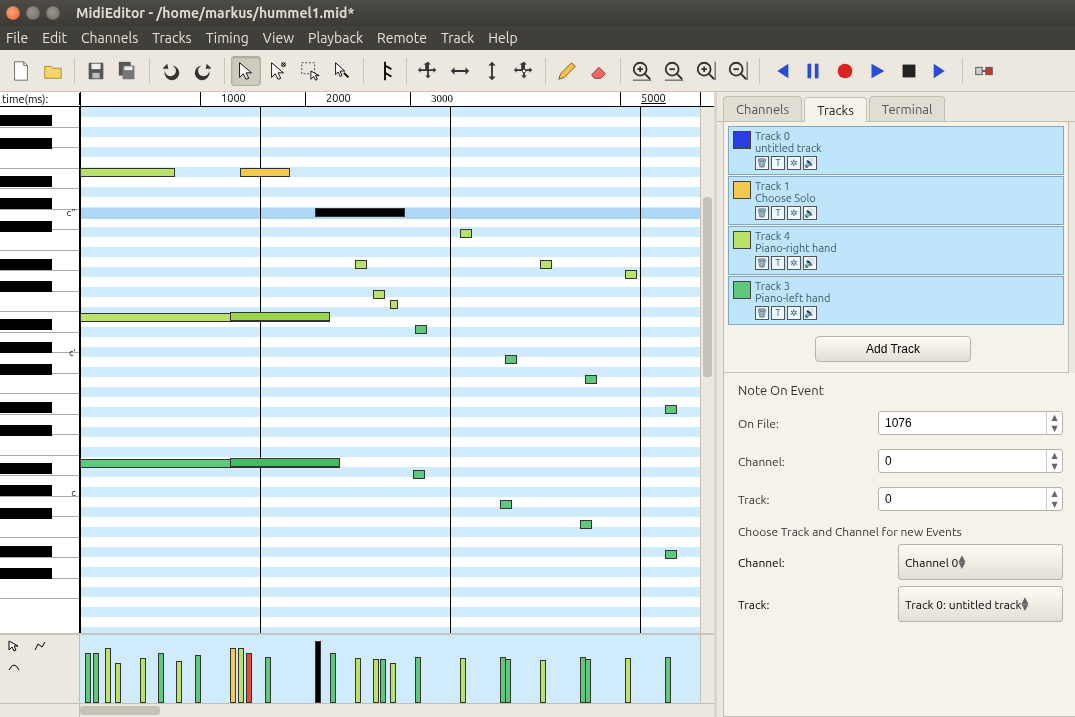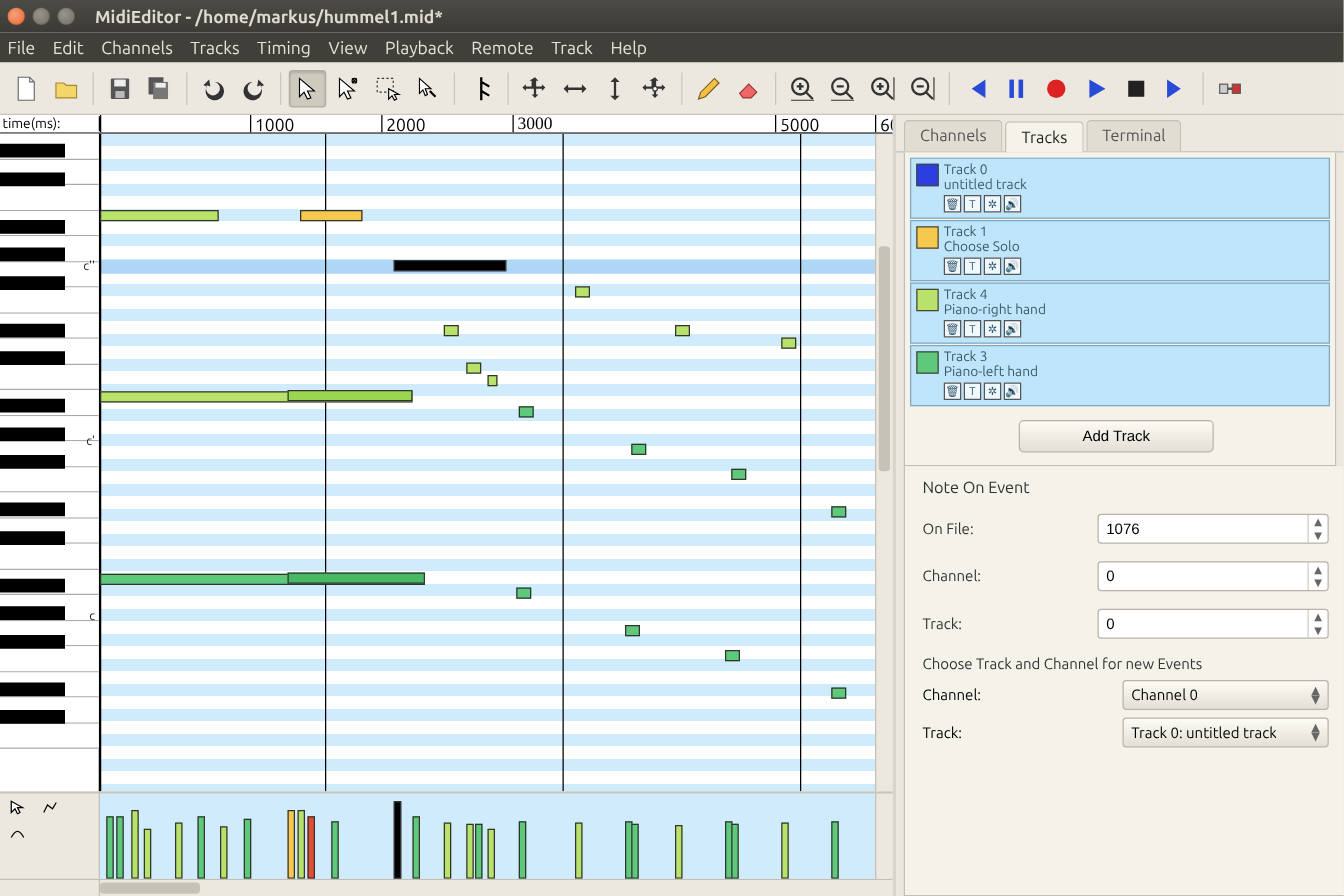--- a/index.html
+++ b/index.html
@@ -92,21 +92,21 @@
   font-size: 11px;
   position: relative;
 }
 .ruler .lbl {
   width: 80px;
   padding: 0 2px;
   border-right: 1px solid #000;
   background: #fff;
 }
 .ruler .ticks { position: relative; flex: 1; height: 100%; overflow: hidden;}
-.ruler .tick { position: absolute; top: 0; height: 100%; border-left: 1px solid #000; font-size: 14px; padding-left: 3px; }
+.ruler .tick { position: absolute; top: 0; height: 100%; border-left: 1px solid #000; font-size: 11px; padding-left: 20px; }
 .playhead {
   position: absolute; top: 0;
 }
 .playhead svg { display: block; }
 
 
 .rollwrap { flex: 1; display: flex; position: relative; min-height: 0;}
 .piano {
   width: 80px;
   background: #fff;
@@ -237,24 +237,24 @@
   height: 24px;
 }
 .spin input { flex:1; border:none; padding: 0 6px; font-size:12px; background:transparent;}
 .spin .arrows { width: 16px; display:flex; flex-direction:column; border-left:1px solid #cfcbc1;}
 .spin .arrows span { flex:1; display:flex; align-items:center; justify-content:center; font-size:8px; color:#666; cursor:pointer;}
 
 .choosetxt { font-size: 12px; color:#333; margin: 10px 0 6px 0;}
 .combo { display:flex; align-items:center; margin: 6px 0; }
 .combo label { width: 160px; font-size:12px;}
 .combo .sel {
-  flex:1; height: 24px;
+  flex:1; height: 36px;
   border:1px solid #b7b3a9; border-radius:3px; background: linear-gradient(#fdfbf5,#e3dfd5);
   display:flex; align-items:center; padding: 0 6px; font-size:12px;
-  justify-content: space-between;
+  justify-content: flex-start;
   cursor:pointer;
 }
 .combo .sel .arr { font-size:9px; color:#666; display:flex; flex-direction:column; line-height:7px;}
 
 .sidepanel-scroll { display:flex; flex:1; min-height:0;}
 .sidepanel-scroll .content { flex:1; display:flex; flex-direction:column; min-height:0;}
 </style>
 </head>
 <body>
 

